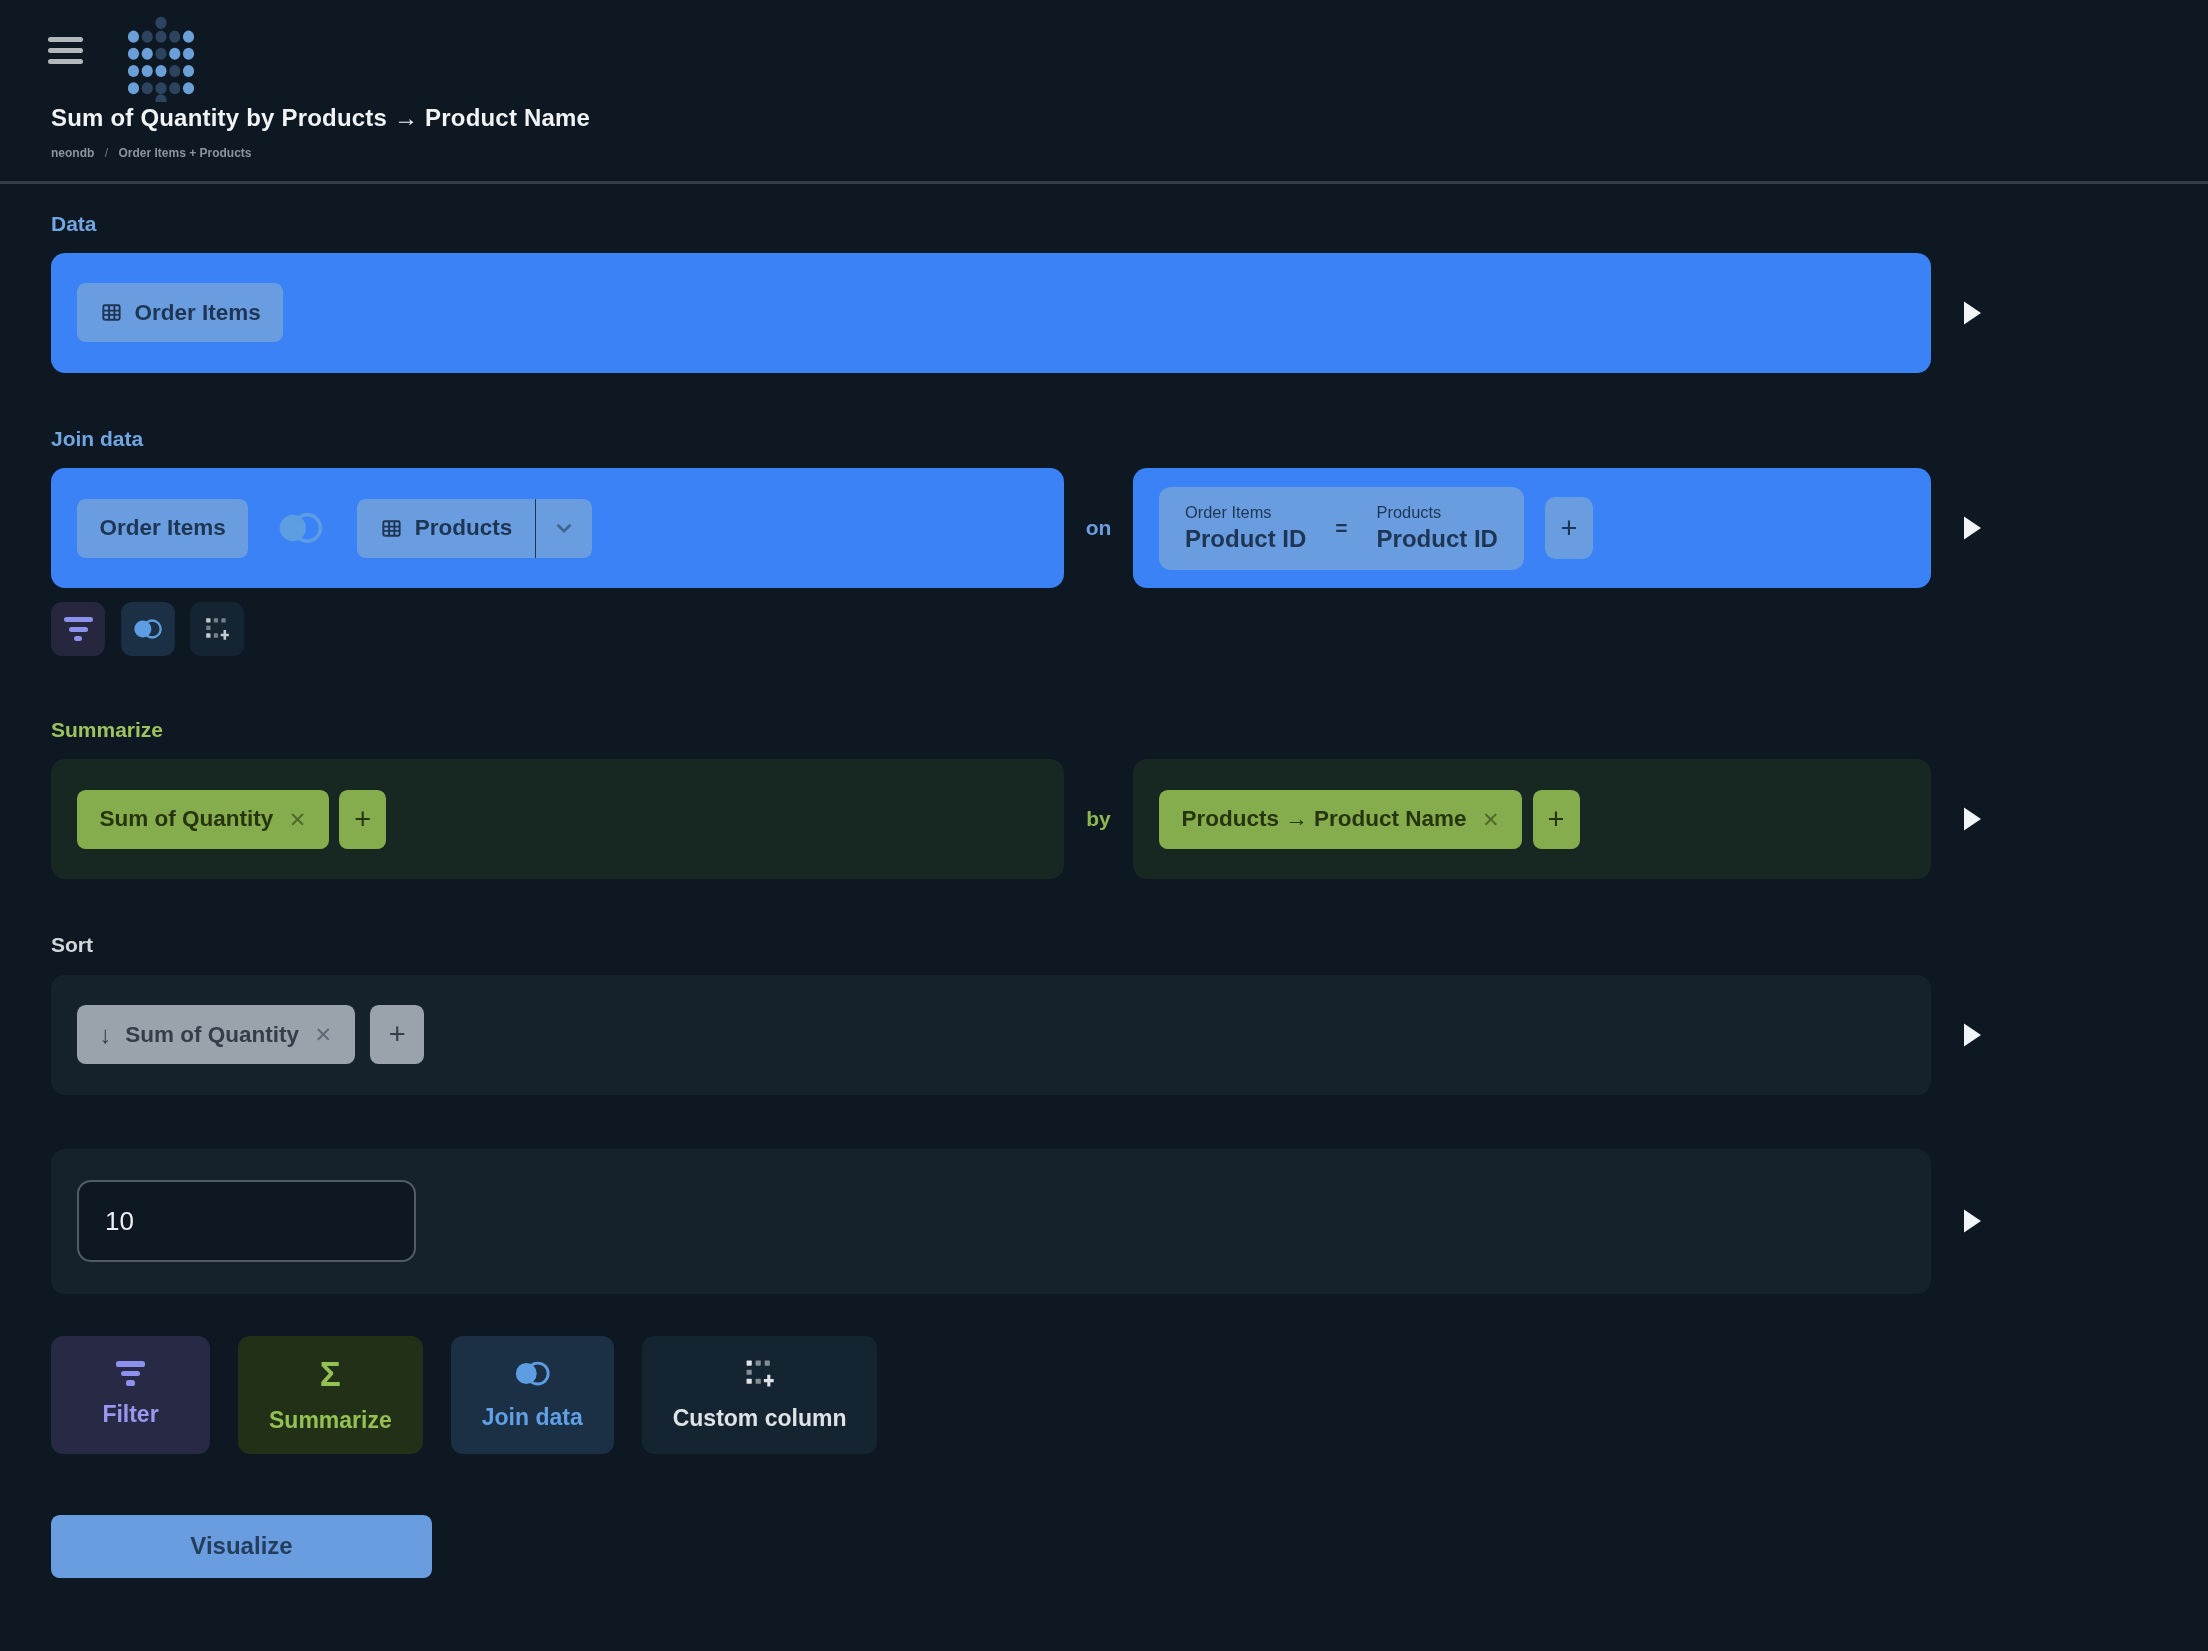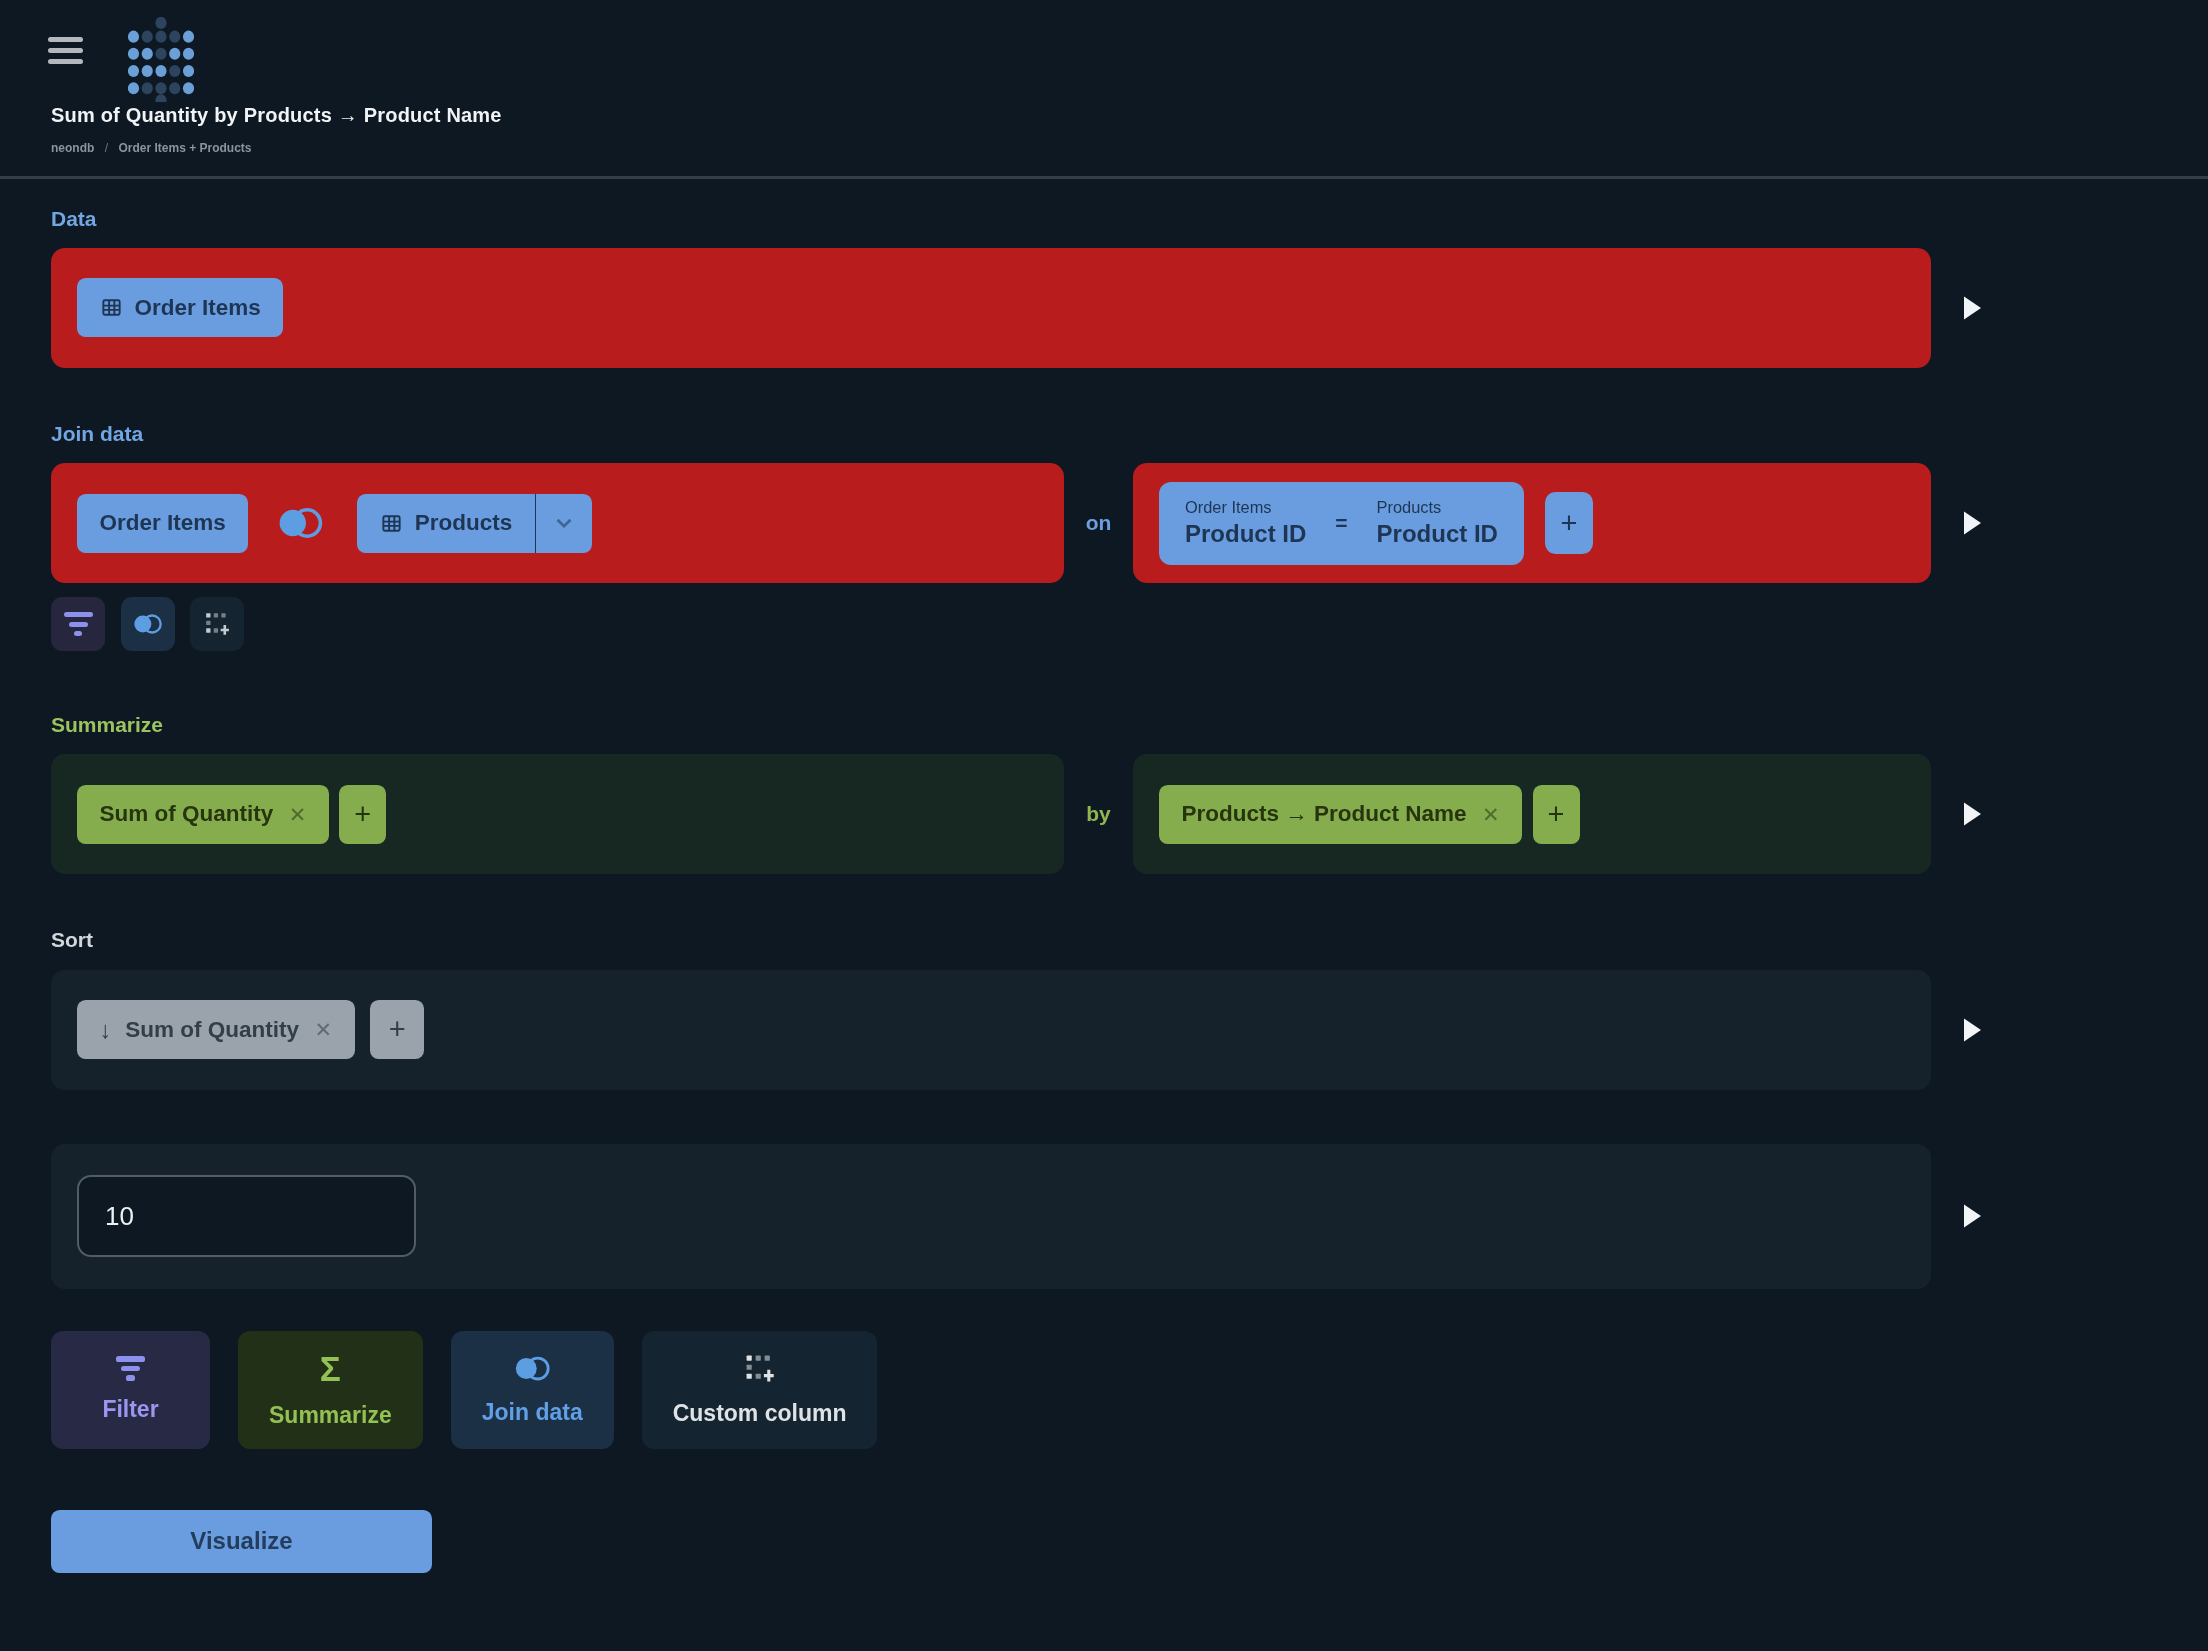--- a/index.html
+++ b/index.html
@@ -12,39 +12,39 @@
   }
 
   
   .topbar { display: flex; align-items: flex-start; gap: 45px; padding: 22.5px 0 0 48px; height: 80px; }
   .hamburger { background: none; border: none; cursor: pointer; display: flex; flex-direction: column; gap: 6px; padding-top: 14px; }
   .hamburger span { display: block; width: 35px; height: 5.2px; border-radius: 2.6px; background: #b3b8bd; }
   .logo { margin-top: -7px; }
 
   
   .title-block { padding-left: 51px; }
-  .page-title { font-size: 20px; font-weight: 700; color: #f1f3f5; letter-spacing: 0.2px; margin-top: 24px; }
+  .page-title { font-size: 24px; font-weight: 700; color: #f1f3f5; letter-spacing: 0.2px; margin-top: 24px; }
   .breadcrumb { margin-top: 14px; font-size: 12px; font-weight: 700; color: #8b949c; display: flex; gap: 10.4px; }
   .breadcrumb .sep { color: #6d767e; font-weight: 400; }
   .header-divider { border: none; height: 2.6px; background: #323d47; margin-top: 21px; }
 
   
   .content { width: 2012px; }
   .section { margin-top: 54px; }
   .section.first { margin-top: 28px; }
   .section.summarize-sec { margin-top: 62px; }
   .section-label { margin-left: 51px; font-size: 21px; font-weight: 700; margin-bottom: 17.3px; }
   .label-blue  { color: #72a6e2; }
   .label-green { color: #9dc35f; }
   .label-light { color: #d3d7da; margin-top: 24px; }
   .label-gray  { color: #939aa1; }
 
   .row { display: flex; align-items: center; padding-left: 51px; }
   .panel { border-radius: 14px; min-height: 120px; display: flex; align-items: center; padding: 0 26px; }
-  .panel-blue  { background: #b91c1c; }
+  .panel-blue  { background: #3b82f6; }
   .panel-green { background: #172722; }
   .panel-gray  { background: #16222b; }
   .panel-flex  { flex: 1; }
   .panel-left  { flex: 0 0 1013px; }
   .mid-label { flex: 0 0 69px; text-align: center; font-size: 21px; font-weight: 700; }
   .mid-blue  { color: #6c9ee0; }
   .mid-green { color: #8fb750; }
 
   .play-col { flex: 0 0 81px; display: flex; align-items: center; justify-content: center; }
   .play-btn { background: none; border: none; cursor: pointer; display: flex; }

